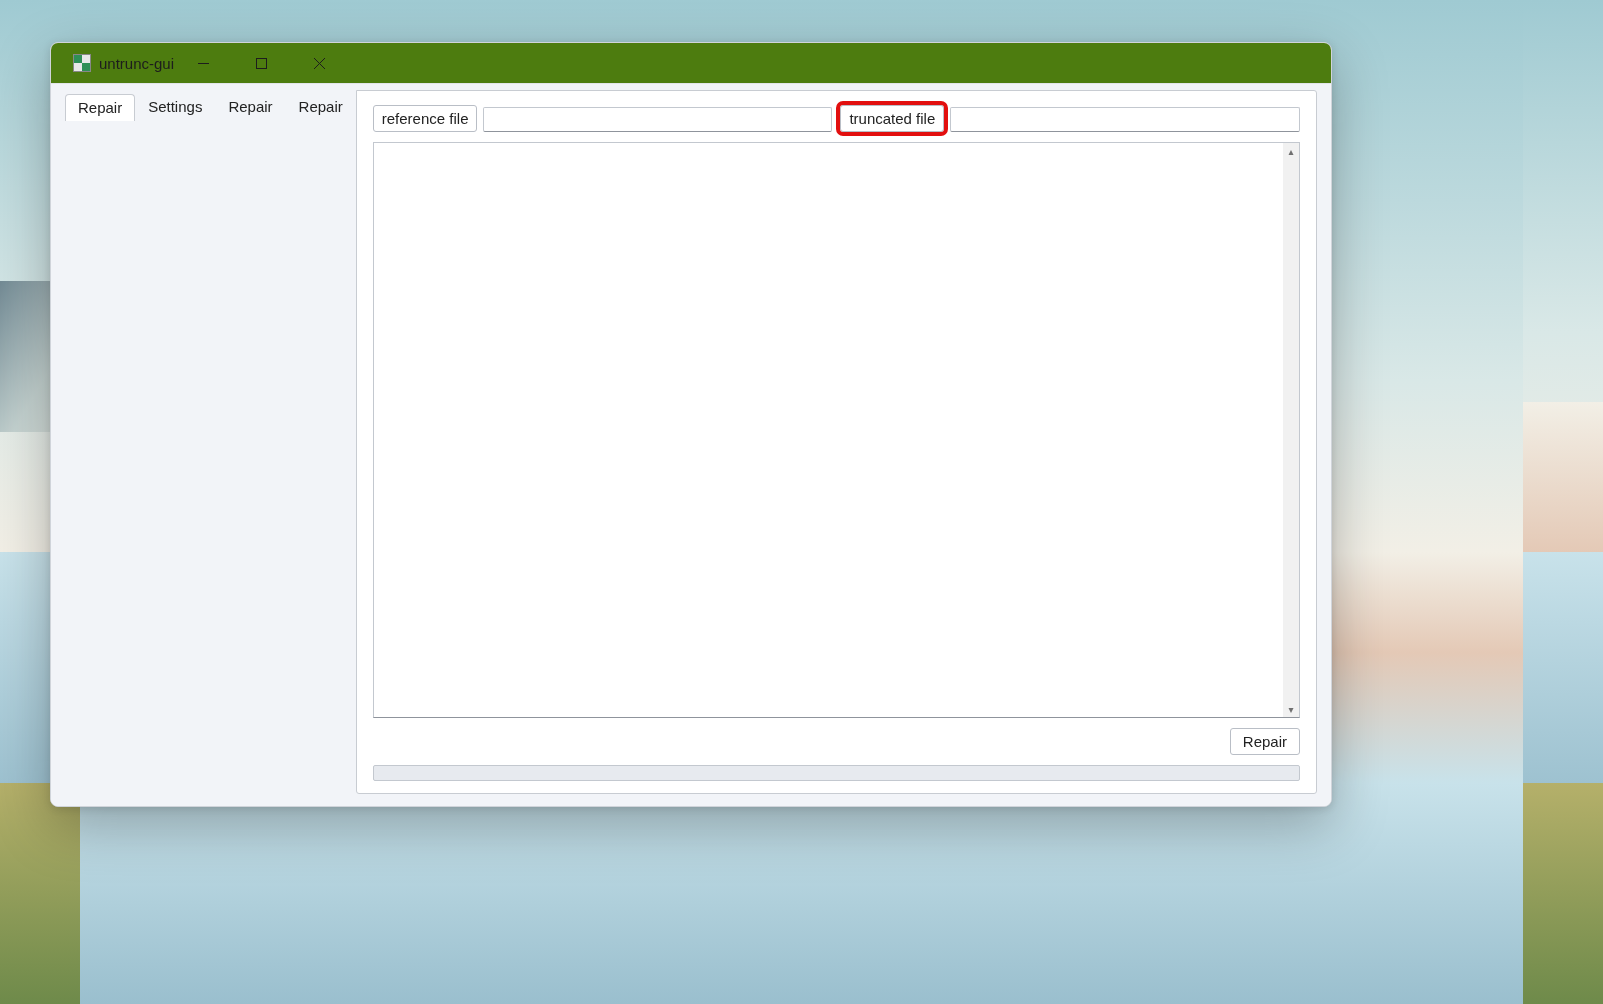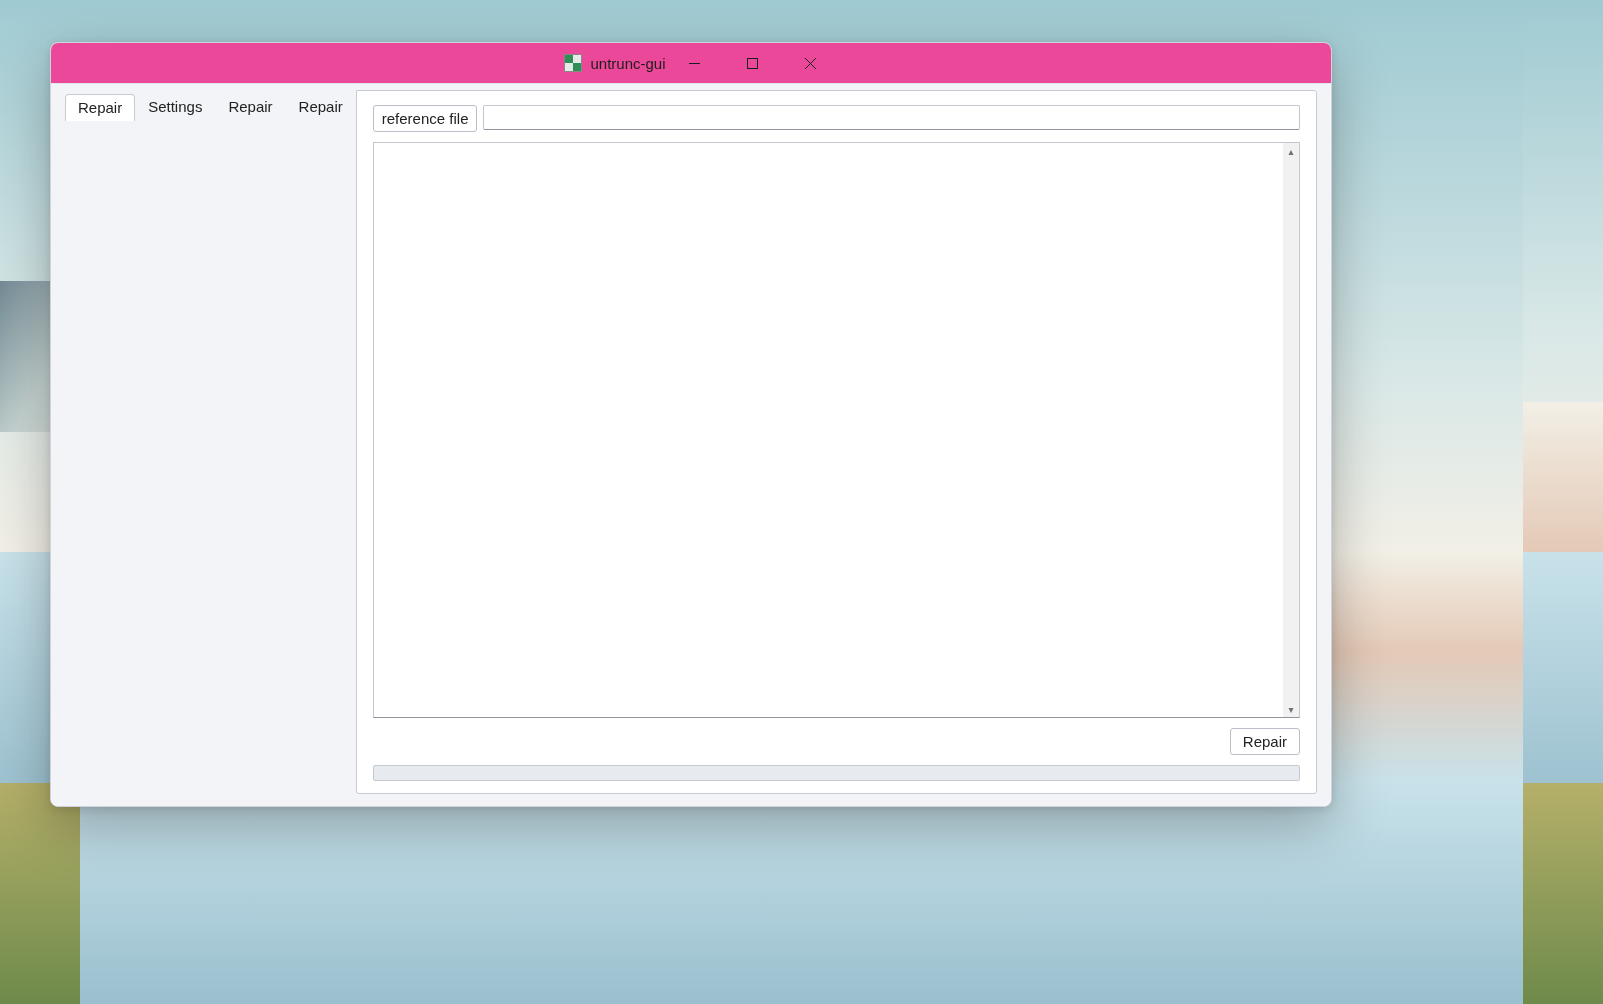--- a/index.html
+++ b/index.html
@@ -50,24 +50,24 @@
     border-radius: 8px;
     box-shadow: 0 18px 55px rgba(0,0,0,0.28), 0 2px 8px rgba(0,0,0,0.12);
     display: flex;
     flex-direction: column;
     overflow: hidden;
   }
 
   
   .title-bar {
     height: 40px;
-    background: #ec4899;
+    background: #4d7c0f;
     display: flex;
     align-items: center;
-    justify-content: center;
+    justify-content: flex-start;
     padding-left: 22px;
     border-bottom: 1px solid #e2e5ea;
   }
   .title-left {
     display: flex;
     align-items: center;
     gap: 8px;
   }
   .app-icon {
     width: 16px;
@@ -133,21 +133,21 @@
   }
 
   .file-row {
     display: flex;
     align-items: stretch;
     gap: 8px;
   }
   .file-group {
     flex: 1;
     display: flex;
-    align-items: flex-start;
+    align-items: flex-end;
     gap: 6px;
   }
   .file-btn {
     background: #ffffff;
     border: 1px solid #b9bec6;
     border-radius: 3px;
     padding: 4px 8px;
     font-size: 15px;
     color: #222;
     white-space: nowrap;
@@ -272,20 +272,24 @@
         <div class="tab">Repair</div>
       </div>
 
       <div class="tab-page">
 
         <div class="file-row">
           <div class="file-group">
             <button class="file-btn">reference file</button>
             <input class="file-input" type="text" value="" style="">
           </div>
+          <div class="file-group">
+            <button class="file-btn highlighted">truncated file</button>
+            <input class="file-input" type="text" value="" style="">
+          </div>
         </div>
 
         <div class="log-wrap">
           <div class="log-area"></div>
           <div class="fake-scroll">
             <div class="scroll-btn">▴</div>
             <div class="scroll-btn">▾</div>
           </div>
         </div>
 

